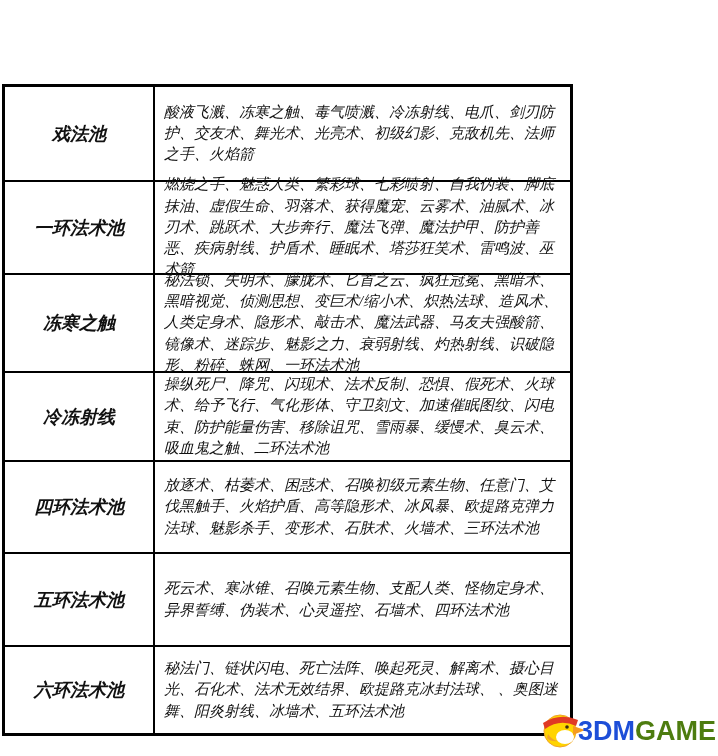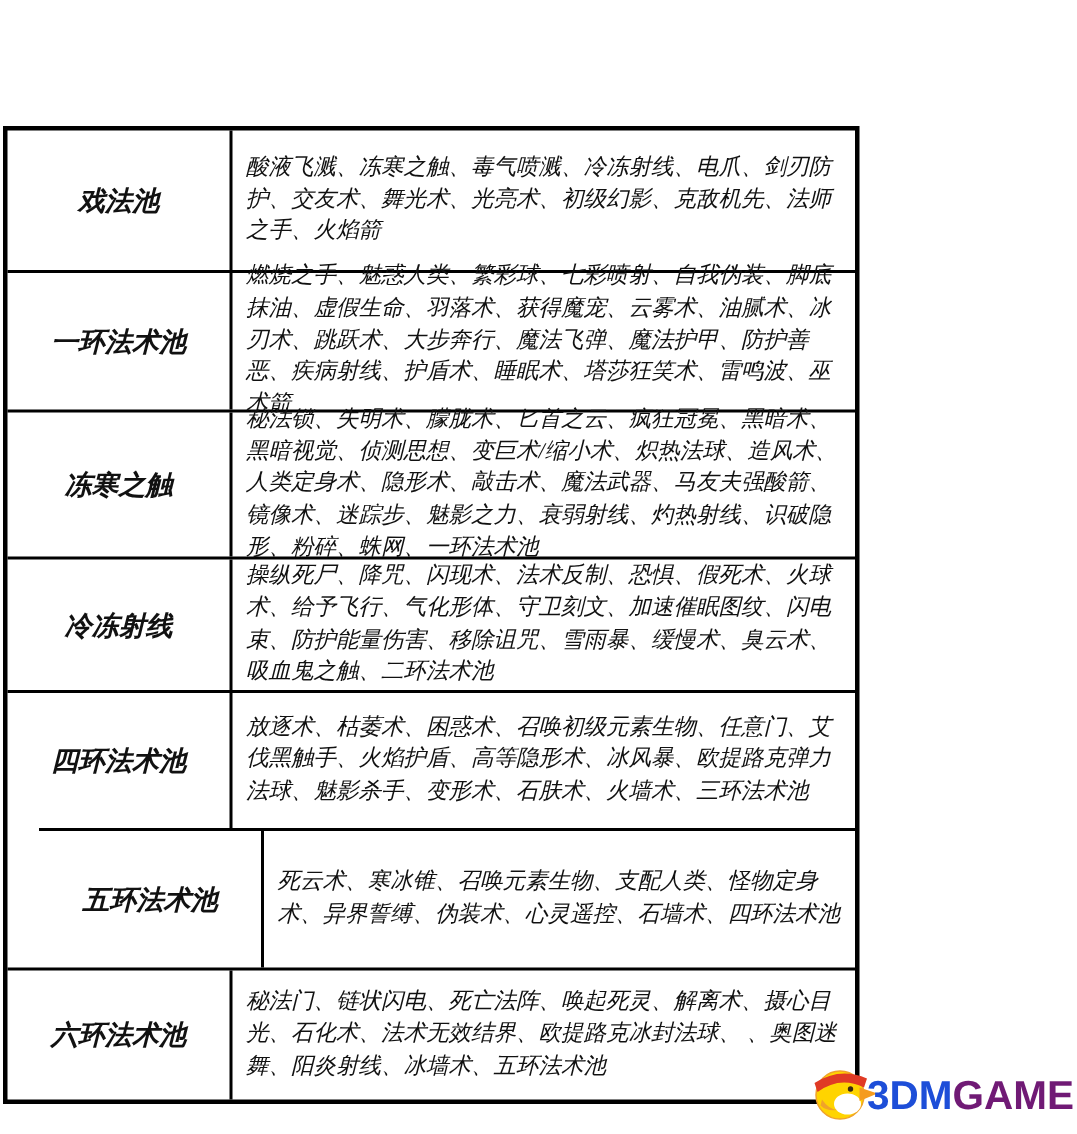--- a/index.html
+++ b/index.html
@@ -36,21 +36,21 @@
     background: #ffffff;
     font-style: italic;
   }
   .row { display: flex; border-top: 2px solid #000000; }
   .row:first-child { border-top: none; }
   .row:nth-child(1) { height: 93px; }
   .row:nth-child(2) { height: 93px; }
   .row:nth-child(3) { height: 98px; }
   .row:nth-child(4) { height: 89px; }
   .row:nth-child(5) { height: 92px; }
-  .row:nth-child(6) { height: 93px; margin-left: 21px; }
+  .row:nth-child(6) { height: 93px; }
   .row:nth-child(7) { height: 88px; }
   .label-cell {
     width: 150px;
     flex: 0 0 150px;
     border-right: 2px solid #000000;
     display: flex; align-items: center; justify-content: center;
     font-weight: bold;
     font-size: 18px;
     text-align: center;
   }
@@ -70,21 +70,21 @@
   }
   .watermark .brand {
     font-family: "Liberation Sans", sans-serif;
     font-weight: bold;
     font-size: 27px;
     letter-spacing: 0px;
     line-height: 1;
     margin-left: -8px;
   }
   .brand-red  { color: #1d4ed8; }
-  .brand-cyan { color: #701a75; }
+  .brand-cyan { color: #4d7c0f; }
 </style>
 </head>
 <body>
 
 <div class="page">
 
 
   <div class="grid">
 
     <div class="row">

